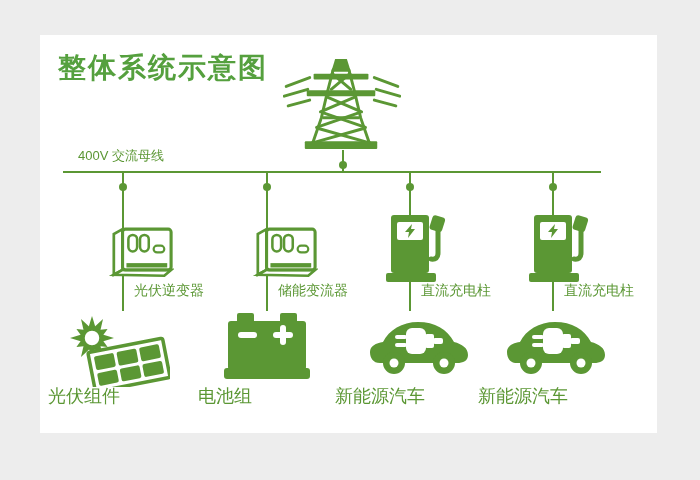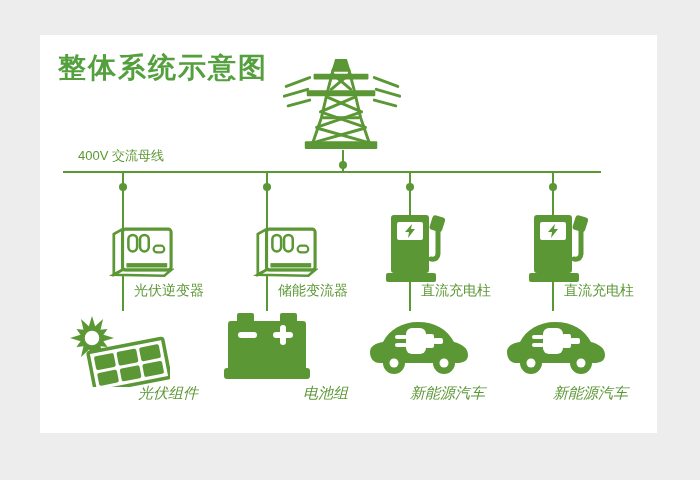--- a/index.html
+++ b/index.html
@@ -13,21 +13,21 @@
   body{background:var(--bg);font-family:"Liberation Sans","DejaVu Sans",sans-serif;}
   .stage{position:relative;width:700px;height:480px;background:var(--bg);}
   .card{position:absolute;left:40px;top:35px;width:617px;height:398px;background:var(--card);}
   .abs{position:absolute;}
   .title{font-size:28px;font-weight:bold;color:var(--title-green);letter-spacing:2px;white-space:nowrap;}
   .bus-label{font-size:13px;color:var(--green);white-space:nowrap;}
   .bus-line{height:2px;background:var(--green);}
   .vline{width:2px;background:var(--green);}
   .dot{width:8px;height:8px;border-radius:50%;background:var(--green);}
   .dev-label{font-size:14px;color:var(--green);white-space:nowrap;}
-  .bot-label{font-size:15px;color:var(--green);width:150px;text-align:right;white-space:nowrap;font-style:italic;}
+  .bot-label{font-size:18px;color:var(--green);width:150px;text-align:left;white-space:nowrap;}
   svg{display:block;color:var(--green);}
 </style>
 </head>
 <body>
 
 <div class="stage">
   <div class="card">
 
     <div class="abs title" style="left:18px;top:14px;">整体系统示意图</div>
 

